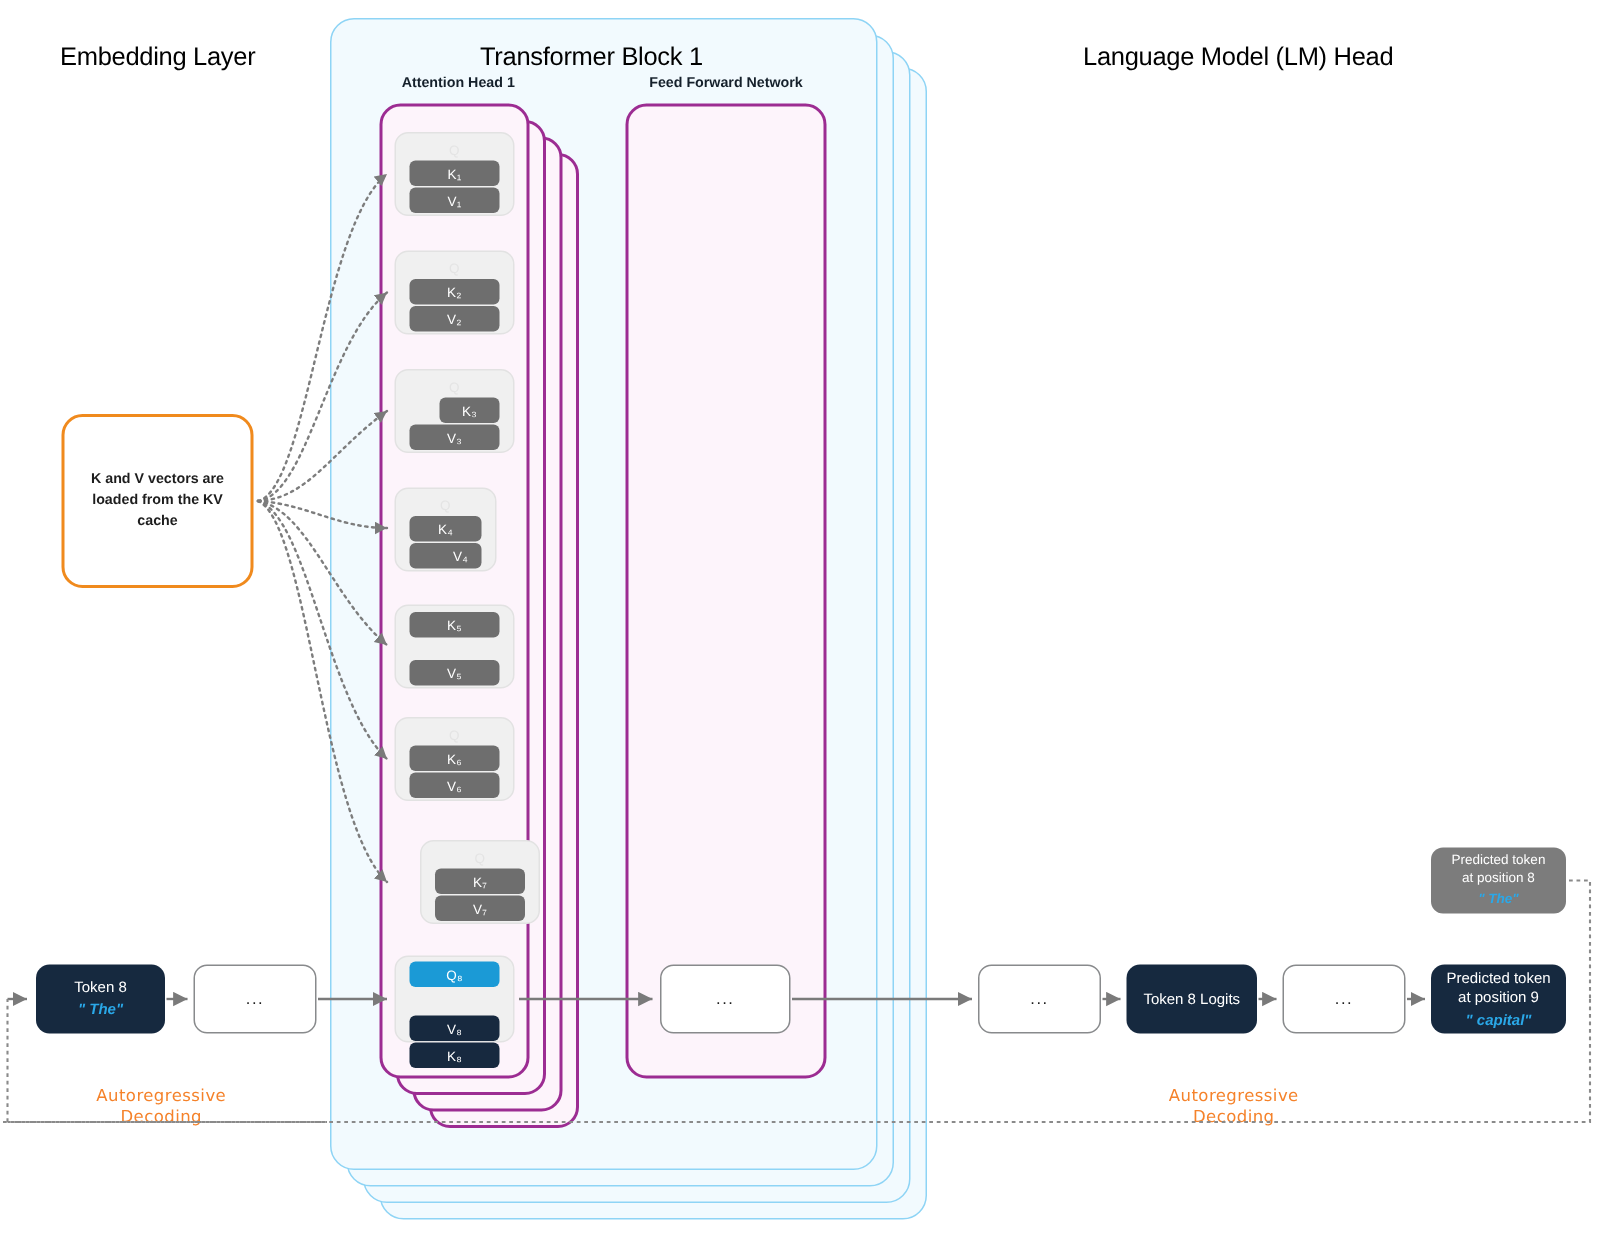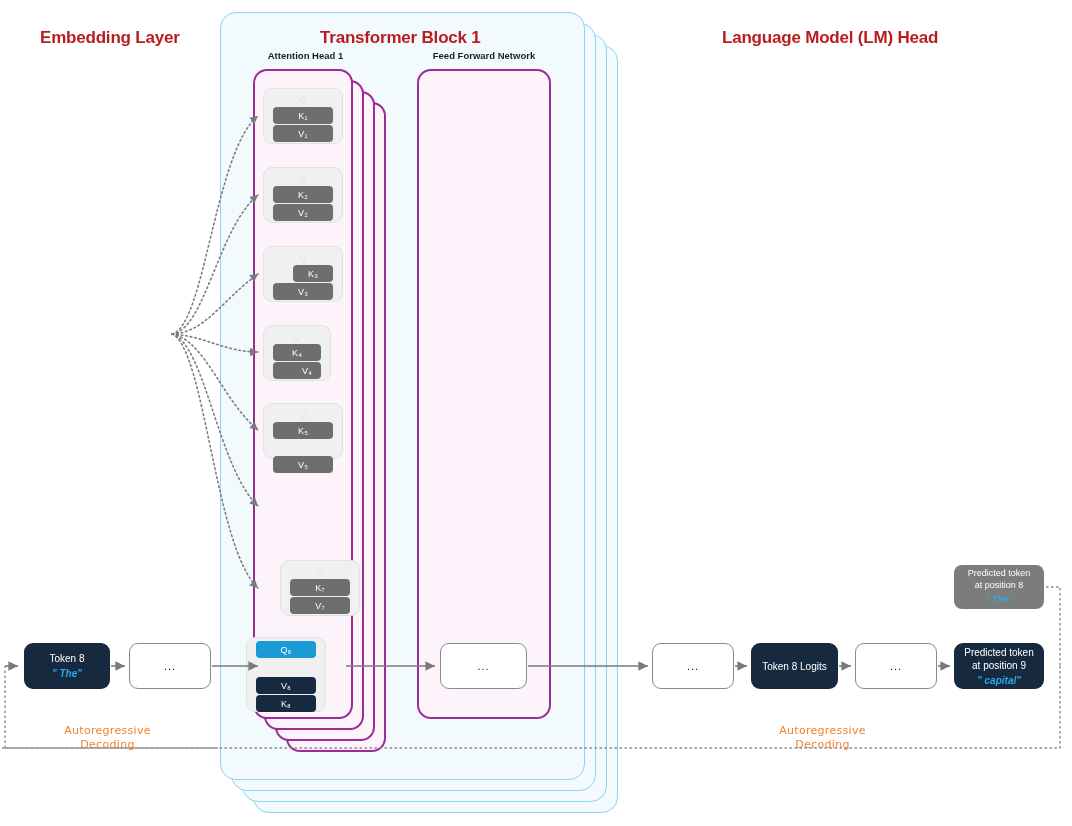--- a/index.html
+++ b/index.html
@@ -7,23 +7,23 @@
     width: 1072px; height: 826px;
     background: #ffffff;
     font-family: "Liberation Sans", sans-serif;
     overflow: hidden;
   }
   #stage { position: relative; width: 1072px; height: 826px; }
 
   
   .section-title {
     position: absolute;
-    font-weight: bold;
+    font-weight: normal;
     font-size: 17px;
-    color: #b91c1c;
+    color: #000000;
     letter-spacing: -0.2px;
     white-space: nowrap;
   }
   .sub-title {
     position: absolute;
     font-weight: bold;
     font-size: 9.5px;
     color: #15202b;
     white-space: nowrap;
     text-align: center;
@@ -184,30 +184,35 @@
     <div class="kvbar" style="top:18px;margin-left:20px;">K₃</div>
     <div class="kvbar" style="top:36px;">V₃</div>
   </div>
   <div class="kvgroup" style="left:263px; top:325px; width:68px; height:56px;">
     <div class="kvbar ghostq" style="top:2px;">Q</div>
     <div class="kvbar" style="top:18px;">K₄</div>
     <div class="kvbar" style="top:36px;padding-left:20px;">V₄</div>
   </div>
   <div class="kvgroup" style="left:263px; top:403px; width:80px; height:56px;">
     <div class="kvbar ghostq" style="top:2px;">Q</div>
-    <div class="kvbar" style="top:18px;">K₅</div>
-    <div class="kvbar" style="top:52px;">V₅</div>
+    <div class="kvbar" style="top:4px;">K₅</div>
+    <div class="kvbar" style="top:36px;">V₅</div>
+  </div>
+  <div class="kvgroup" style="left:263px; top:478px; width:80px; height:56px;">
+    <div class="kvbar ghostq" style="top:2px;">Q</div>
+    <div class="kvbar" style="top:18px;">K₆</div>
+    <div class="kvbar" style="top:36px;">V₆</div>
   </div>
   <div class="kvgroup" style="left:280px; top:560px; width:80px; height:56px;">
     <div class="kvbar ghostq" style="top:2px;">Q</div>
     <div class="kvbar" style="top:18px;">K₇</div>
     <div class="kvbar" style="top:36px;">V₇</div>
   </div>
 
-  <div class="kvgroup" style="left:246px; top:637px; width:80px; height:75px;">
+  <div class="kvgroup" style="left:263px; top:637px; width:80px; height:58px;">
     <div class="kvbar qbar" style="top:3px;">Q₈</div>
     <div class="kvbar darkbar" style="top:21px;margin-top:36px;">K₈</div>
     <div class="kvbar darkbar" style="top:39px;">V₈</div>
   </div>
 
   <div class="node hollow" style="left:440px; top:643px; width:87px; height:46px;">
     <span>...</span>
   </div>
 
   <div class="node dark" style="left:24px; top:643px; width:86px; height:46px;">
@@ -232,20 +237,23 @@
     <span>at position 9</span>
     <span class="tok-cyan">" capital"</span>
   </div>
 
   <div class="node gray-pred" style="left:954px; top:565px; width:90px; height:44px;">
     <span>Predicted token</span>
     <span>at position 8</span>
     <span class="tok-cyan">" The"</span>
   </div>
 
+  <div class="callout" style="left:41px; top:276px; width:128px; height:116px;">
+    <span>K and V vectors are loaded from the KV cache</span>
+  </div>
 
   <div class="hand" style="left:25px; top:724px; width:165px;">Autoregressive
 Decoding</div>
   <div class="hand" style="left:740px; top:724px; width:165px;">Autoregressive
 Decoding</div>
 
   <svg class="overlay" viewBox="0 0 1072 826">
     <defs>
       <marker id="arr" markerWidth="7" markerHeight="7" refX="6" refY="3" orient="auto">
         <path d="M0,0 L6,3 L0,6 z" fill="#7a7a7a"></path>

